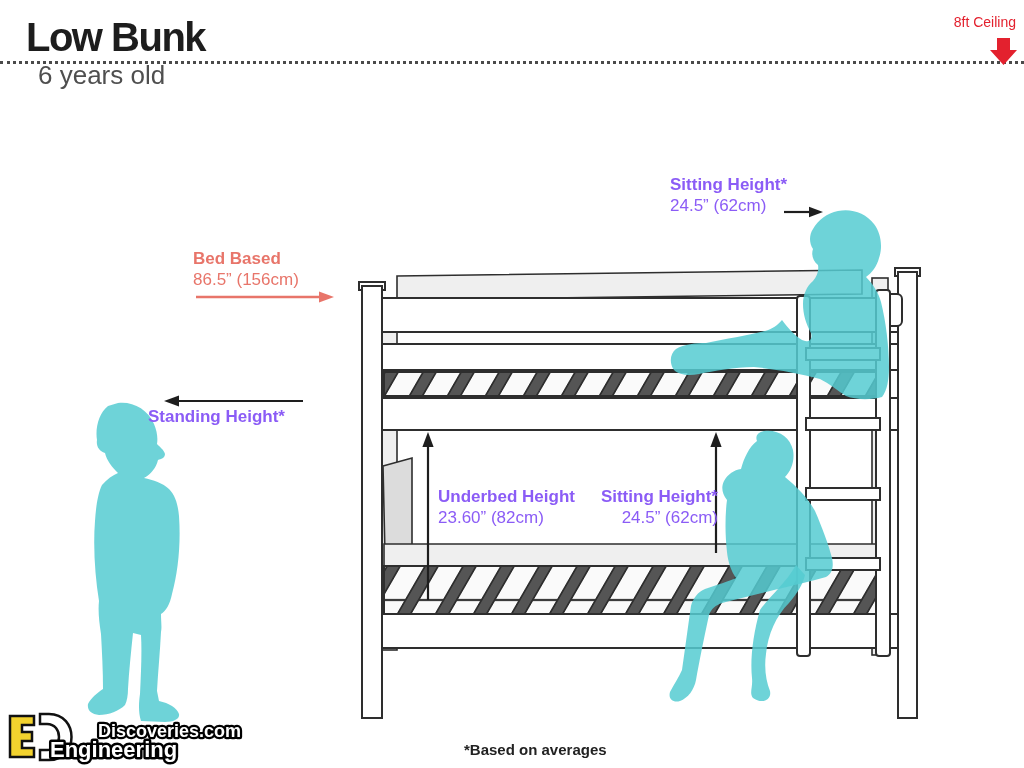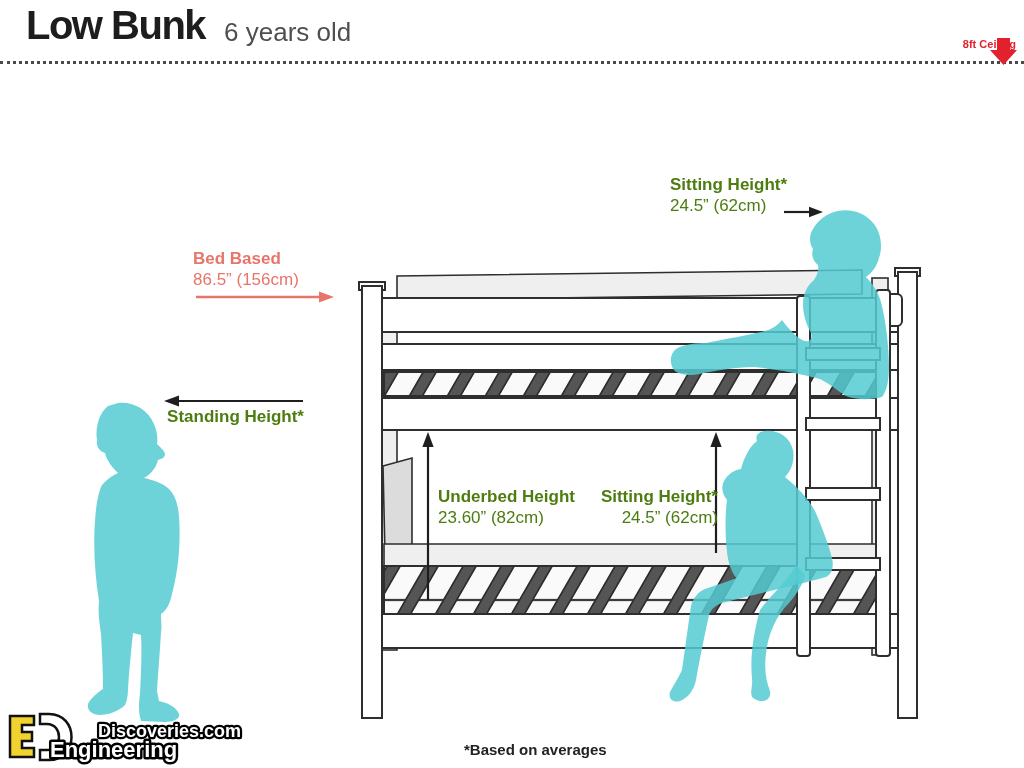--- a/index.html
+++ b/index.html
@@ -4,31 +4,31 @@
 <style>
   :root{
     --teal:#55CBD1; --salmon:#E8756A; --red:#E3212E; --ink:#1d1d1d;
   }
   html,body{margin:0;padding:0;}
   body{
     width:1024px;height:768px;position:relative;overflow:hidden;
     background:#ffffff;font-family:"Liberation Sans", sans-serif;color:var(--ink);
   }
   
-  .header{position:absolute;left:26px;top:3px;display:flex;align-items:flex-end;z-index:3;}
+  .header{position:absolute;left:26px;top:15px;display:flex;align-items:flex-start;z-index:3;flex-direction:column;}
   .title{font-size:40px;font-weight:bold;letter-spacing:-1.5px;color:var(--ink);}
-  .subtitle{font-size:26px;font-weight:normal;color:#4f4f4f;margin-left:19px;}
-  .ceiling{position:absolute;right:8px;top:14px;font-size:11px;font-weight:bold;color:var(--red);z-index:3;margin-top:24px;}
+  .subtitle{font-size:26px;font-weight:normal;color:#4f4f4f;margin-left:12px;}
+  .ceiling{position:absolute;right:8px;top:14px;font-size:14px;font-weight:normal;color:var(--red);z-index:3;}
   .dotted-rule{position:absolute;left:0;right:0;top:61px;border-top:3px dotted #4a4a4a;z-index:1;}
   
-  .ann{position:absolute;font-size:17px;line-height:21px;color:#4d7c0f;z-index:3;white-space:nowrap;}
+  .ann{position:absolute;font-size:17px;line-height:21px;color:#8b5cf6;z-index:3;white-space:nowrap;}
   .ann .lbl{font-weight:bold;}
   .ann-bed-height{left:193px;top:248px;color:var(--salmon);}
   .ann-sitting-top{left:670px;top:174px;}
-  .ann-standing{left:148px;top:406px;width:156px;text-align:right;}
+  .ann-standing{left:148px;top:406px;width:156px;text-align:left;}
   .ann-underbed{left:438px;top:486px;}
   .ann-sitting-bottom{left:600px;top:486px;width:118px;text-align:right;}
   .footnote{position:absolute;left:464px;top:741px;font-size:15px;font-weight:bold;color:#222;z-index:3;}
   
   svg.figure{position:absolute;left:0;top:0;z-index:2;}
   .frame{fill:#ffffff;stroke:#2e2e2e;stroke-width:2;}
   .frame-light{fill:#efefef;stroke:#2e2e2e;stroke-width:1.6;}
   .frame-shade{fill:#dcdcdc;stroke:#2e2e2e;stroke-width:1.6;}
   .band{stroke:#2e2e2e;stroke-width:2;}
   .silhouette{fill:var(--teal);fill-opacity:.85;}

